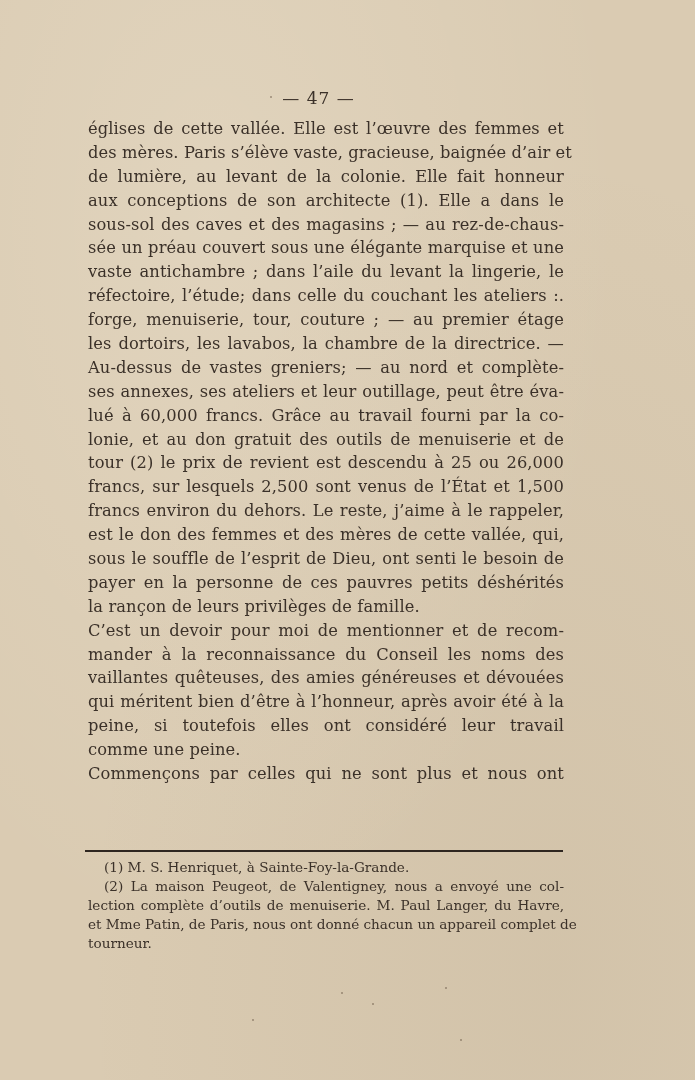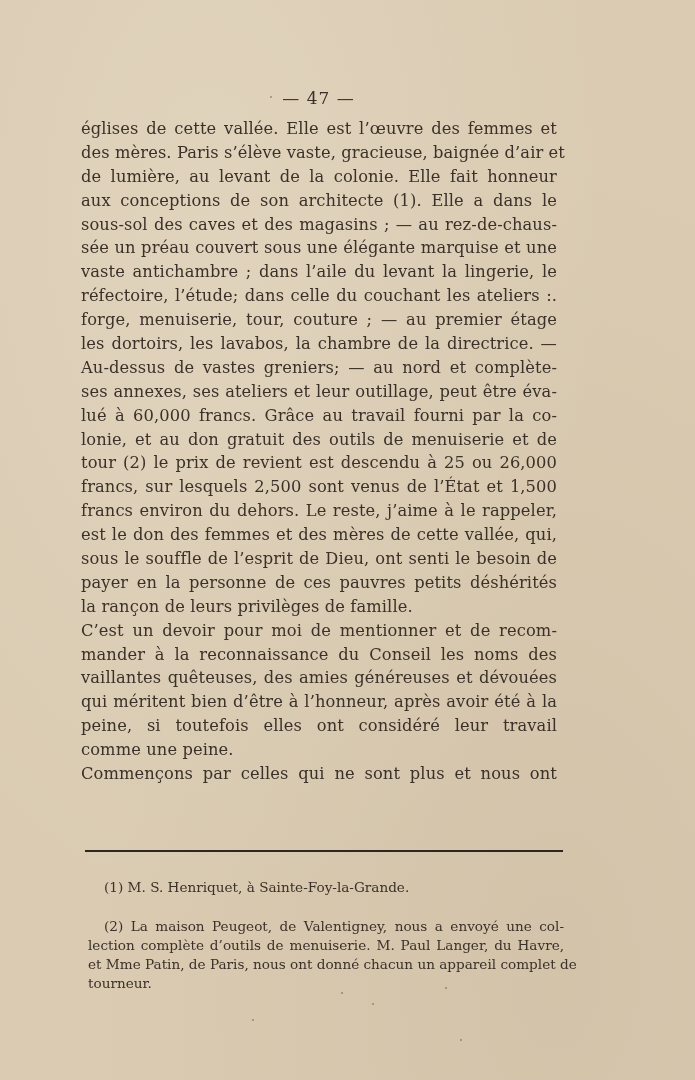--- a/index.html
+++ b/index.html
@@ -28,21 +28,21 @@
       top: 88px;
       left: 0;
       width: 637px;
       text-align: center;
       font-size: 17px;
       letter-spacing: 1px;
     }
     .body-text {
       position: absolute;
       top: 117px;
-      left: 81px;
+      left: 88px;
       width: 476px;
     }
     .line {
       display: block;
       height: 23.9px;
       line-height: 23.9px;
       font-size: 16.3px;
       white-space: nowrap;
       text-align: justify;
       text-align-last: justify;
@@ -73,21 +73,20 @@
       white-space: nowrap;
       text-align: justify;
       text-align-last: justify;
     }
     .fn-line.last {
       text-align-last: left;
     }
     .fn-line.first-indent {
       padding-left: 16px;
       width: 460px;
-      margin-top: 20px;
     }
     .speck {
       position: absolute;
       width: 2px;
       height: 2px;
       border-radius: 50%;
       background: rgba(70,55,40,0.45);
     }
   </style>
 </head>

